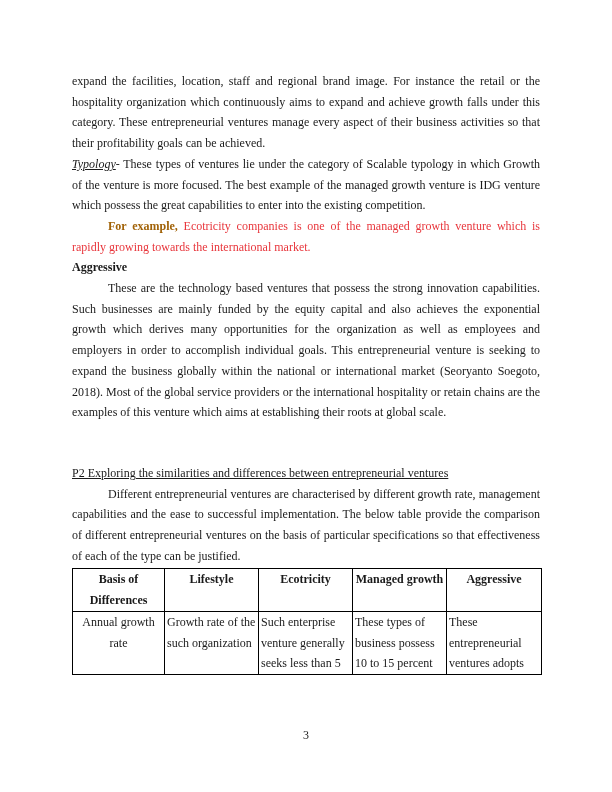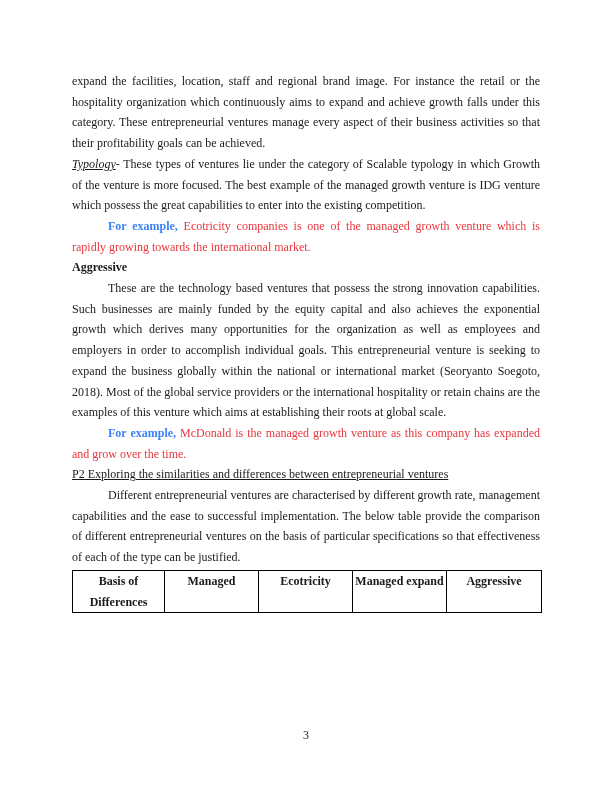--- a/index.html
+++ b/index.html
@@ -2,57 +2,63 @@
 <html><head>
 <meta charset="utf-8">
 <style>
   html, body { margin: 0; padding: 0; background: #ffffff; }
   body { width: 612px; height: 792px; position: relative; overflow: hidden;
          font-family: "Liberation Serif", "DejaVu Serif", serif; color: #1a1a1a; }
   .page { position: absolute; left: 72px; top: 71px; width: 468px; }
   p { margin: 0; font-size: 12px; line-height: 20.7px; text-align: justify; }
   .indent { text-indent: 36px; }
   .red { color: #e8363c; }
-  .red b { color: #3b82f6; }
+  .red b { color: #a16207; }
   .typ { font-style: italic; text-decoration: underline; }
   .heading { font-weight: bold; font-size: 12px; line-height: 20.7px; }
-  .sec { text-decoration: underline; font-size: 12px; line-height: 20.7px; text-align: left; }
+  .sec { text-decoration: underline; font-size: 12px; line-height: 20.7px; text-align: left; margin-top: 40px; }
   table { border-collapse: collapse; width: 469px; margin-top: 2px; table-layout: fixed; padding-left: 32px; }
   td, th { border: 1px solid #000; font-size: 12px; line-height: 20.7px; vertical-align: top; padding: 0 2px; }
   th { font-weight: bold; text-align: center; height: 40px; }
   td.c { text-align: center; }
   td { text-align: left; }
   .pnum { position: absolute; top: 728px; left: 0; width: 612px; text-align: center; font-size: 12px; }
 </style>
 </head>
 <body>
 
 <div class="page">
   <p>expand the facilities, location, staff and regional brand image. For instance the retail or the hospitality organization which continuously aims to expand and achieve growth falls under this category. These entrepreneurial ventures manage every aspect of their business activities so that their profitability goals can be achieved.</p>
   <p><span class="typ">Typology</span><span>- These types of ventures lie under the category of Scalable typology in which Growth of the venture is more focused.  The best example of the managed growth venture is IDG venture which possess the great capabilities to enter into the existing competition.</span></p>
   <p class="indent red"><b>For example,</b><span> Ecotricity companies is one of the managed growth venture which is rapidly growing towards the international market.</span></p>
   <div class="heading">Aggressive</div>
   <p class="indent">These are the technology based ventures that possess the strong innovation capabilities. Such businesses are mainly funded by the equity capital and also achieves the exponential growth which derives many opportunities for the organization as well as employees and employers in order to accomplish individual goals. This entrepreneurial venture is seeking to expand the business globally within the national or international market (Seoryanto Soegoto, 2018). Most of the global service providers or the international hospitality or retain chains are the examples of this venture which aims at establishing their roots at global scale.</p>
-  <p class="indent red"><b>For example,</b><span> McDonald is the managed growth venture as this company has expanded and grow over the time.</span></p>
   <p class="sec"><span>P2 Exploring the similarities and differences between entrepreneurial ventures</span></p>
   <p class="indent">Different entrepreneurial ventures are characterised by different growth rate, management capabilities and the ease to successful implementation. The below table provide the comparison of different entrepreneurial ventures on the basis of particular specifications so that effectiveness of each of the type can be justified.</p>
 
   <table>
     <colgroup>
       <col style="width:92px">
         <col style="width:94px">
         <col style="width:94px">
         <col style="width:94px">
         <col style="width:95px">
     </colgroup>
     <tbody>
         <tr>
       <th>Basis of Differences</th>
-      <th>Managed</th>
+      <th>Lifestyle</th>
       <th>Ecotricity</th>
-      <th>Managed expand</th>
+      <th>Managed growth</th>
       <th>Aggressive</th>
+    </tr>
+    <tr>
+      <td class="c">Annual growth rate</td>
+      <td>Growth rate of the such organization</td>
+      <td>Such enterprise venture generally seeks less than 5</td>
+      <td>These types of business possess 10 to 15 percent</td>
+      <td>These entrepreneurial ventures adopts</td>
     </tr>
   </tbody>
     </table>
 </div>
 
 <div class="pnum">3</div>
 
 </body></html>

